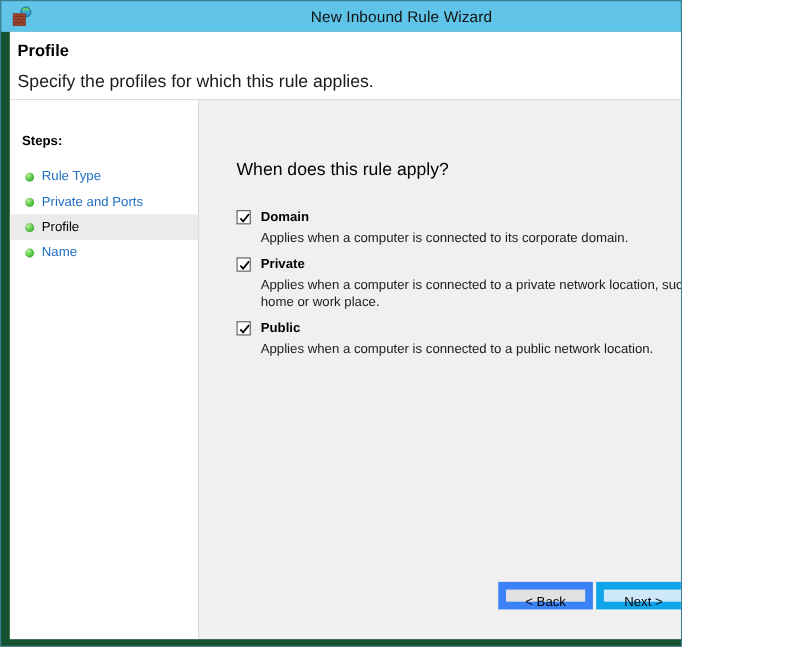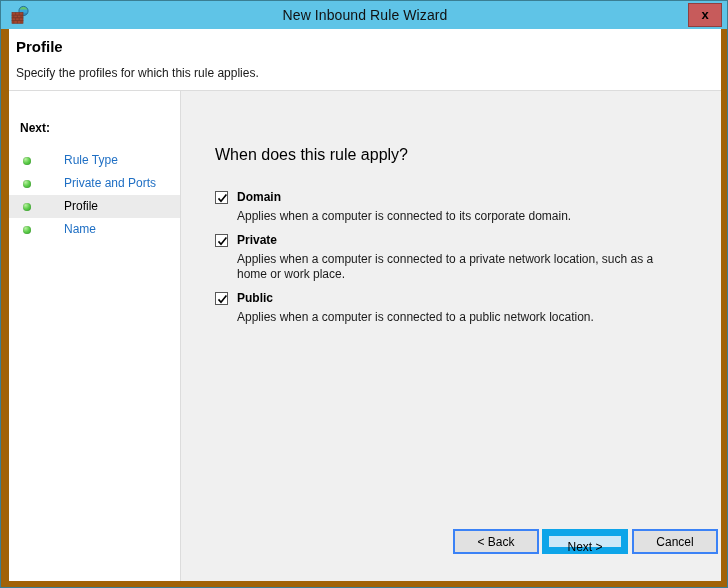--- a/index.html
+++ b/index.html
@@ -7,24 +7,24 @@
     padding: 0;
     background: #ffffff;
   }
   body {
     font-family: "Liberation Sans", sans-serif;
     -webkit-font-smoothing: none;
   }
 
   .window {
     position: relative;
-    width: 728px;
+    width: 620px;
     height: 588px;
     box-sizing: border-box;
-    background: #a16207;
+    background: #14532d;
     border: 1px solid #3a7e93;
     overflow: hidden;
   }
 
   
   .titlebar {
     position: absolute;
     left: 0; top: 0;
     width: 728px;
     height: 28px;
@@ -91,21 +91,21 @@
     left: 7px;
     top: 9px;
     font-size: 15px;
     font-weight: bold;
     color: #000000;
   }
   .header-sub {
     position: absolute;
     left: 7px;
     top: 37px;
-    font-size: 12px;
+    font-size: 16px;
     color: #1a1a1a;
   }
 
   
   .sidebar {
     position: absolute;
     left: 0;
     top: 62px;
     width: 172px;
     height: 490px;
@@ -146,21 +146,20 @@
     border-radius: 50%;
     background: radial-gradient(circle at 32% 28%, #b9f2a0 0%, #5ecd4b 48%, #2f9f24 100%);
     box-shadow: inset 0 0 1px rgba(0,0,0,0.35);
   }
   .step-label {
     position: absolute;
     left: 29px;
     top: 0;
     font-size: 12px;
     color: #1f6fc4;
-    margin-left: 26px;
   }
   .step.active .step-label {
     color: #000000;
   }
 
   
   .content {
     position: absolute;
     left: 173px;
     top: 62px;
@@ -231,21 +230,21 @@
     width: 539px;
     height: 60px;
   }
   .btn {
     position: absolute;
     top: 8px;
     width: 86px;
     height: 25px;
     box-sizing: border-box;
     background: #e1e1e1;
-    border: 2px solid #3b82f6;
+    border: 7px solid #3b82f6;
     font-family: "Liberation Sans", sans-serif;
     font-size: 12px;
     color: #000000;
     text-align: center;
     line-height: 23px;
     cursor: pointer;
   }
   .btn-back   { left: 271px; }
   .btn-next   { left: 360px; background: #cde8f8; border: 7px solid #0ea5e9; }
   .btn-cancel { left: 450px; }
@@ -287,21 +286,21 @@
   </div>
 
   <div class="dialog">
 
     <div class="header">
       <div class="header-title">Profile</div>
       <div class="header-sub">Specify the profiles for which this rule applies.</div>
     </div>
 
     <div class="sidebar">
-      <div class="sidebar-title">Next:</div>
+      <div class="sidebar-title">Steps:</div>
       <div class="steps-list">
 
         <div class="step">
           <span class="step-bullet"></span>
           <span class="step-label">Rule Type</span>
         </div>
 
         <div class="step">
           <span class="step-bullet"></span>
           <span class="step-label">Private and Ports</span>

